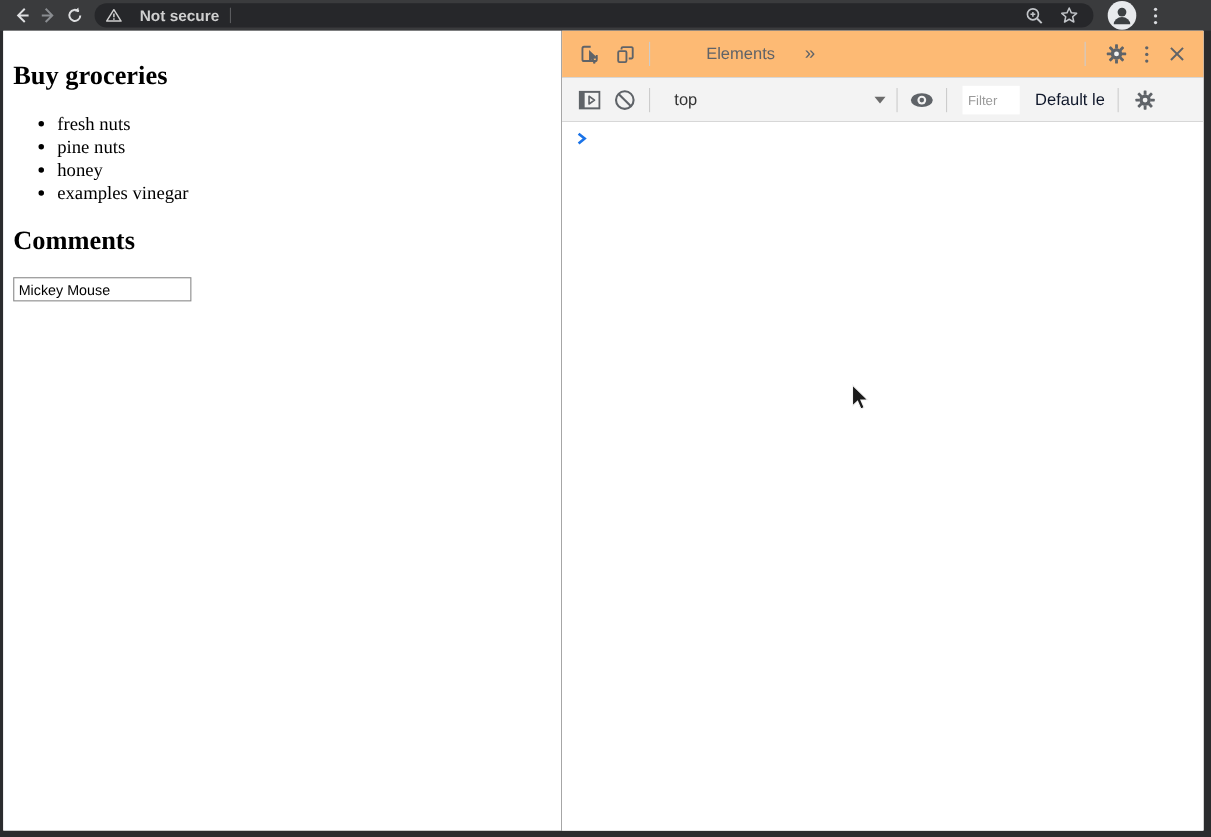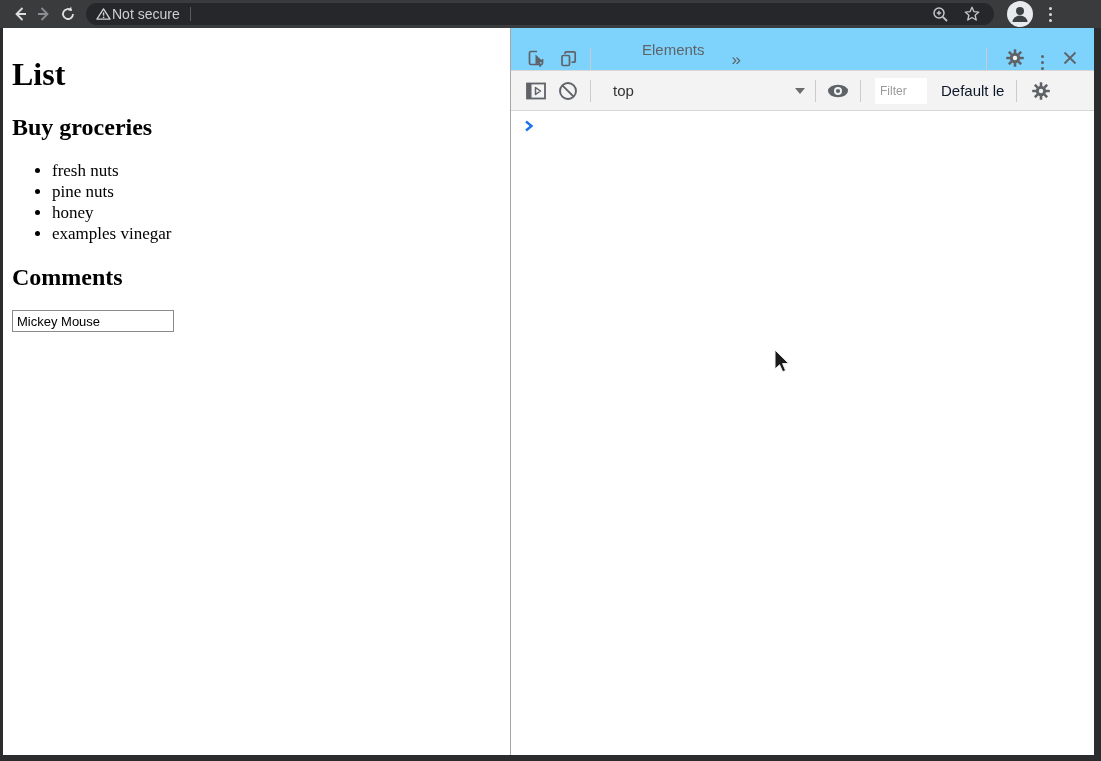--- a/index.html
+++ b/index.html
@@ -35,22 +35,22 @@
   .page ul { margin:16px 0; padding-left:40px; }
   .page li { font-size:17px; line-height:21px; }
   .comment-input { display:block; margin-top:18px; width:162px; height:22px;
     border:1px solid #8b8b8b; font:13px "Liberation Sans", sans-serif;
     padding:2px 4px; color:#000; background:#fff; }
 
   .v-divider { width:1px; background:#a6a6a6; flex:none; }
 
   
   .devtools { flex:1; display:flex; flex-direction:column; background:#fff; color:#333; }
-  .dt-tabbar { height:43px; flex:none; background:#7dd3fc; border-bottom:1px solid #d7d7d7;
-    display:flex; align-items:flex-end; padding:0 12px 0 13px; }
+  .dt-tabbar { height:43px; flex:none; background:#fdba74; border-bottom:1px solid #d7d7d7;
+    display:flex; align-items:center; padding:0 12px 0 13px; }
   .icon-btn { width:24px; height:24px; display:flex; align-items:center; justify-content:center; flex:none; }
   .tb-sep { width:1px; height:22px; background:#cccccc; margin:0 10px; flex:none; }
   .dt-tab { height:42px; display:flex; align-items:center; padding:0 17px;
     font-size:15px; color:#5f6368; flex:none; }
   .dt-tab.active { color:#333; box-shadow:inset 0 -3px 0 #1a73e8; }
   .dt-tab.first { margin-left:24px; }
   .more-tabs { font-size:17px; color:#5f6368; margin-left:10px; flex:none; }
   .dt-spacer { flex:1; }
   .dt-kebab { display:flex; flex-direction:column; gap:3px; margin:0 14px; }
   .dt-kebab i { width:3px; height:3px; border-radius:50%; background:#5f6368; display:block; }
@@ -94,21 +94,21 @@
         <path d="M12.2 1.8 L12.8 6 L8.8 5.2 Z" fill="#dedfe1"></path>
       </svg>
     </div>
 
     <div class="omnibox">
       <svg width="15" height="14" viewBox="0 0 16 14">
         <path d="M8 1.5 L15 12.5 H1 Z" stroke="#cfcfcf" stroke-width="1.4" fill="none" stroke-linejoin="round"></path>
         <rect x="7.3" y="5.2" width="1.5" height="3.6" fill="#cfcfcf"></rect>
         <rect x="7.3" y="9.8" width="1.5" height="1.5" fill="#cfcfcf"></rect>
       </svg>
-      <span style="margin-left:1px;">Not secure</span>
+      <span style="margin-left:16px;font-weight:bold;">Not secure</span>
       <span class="omni-sep"></span>
       <span class="omni-spacer"></span>
       <span class="icon-btn">
         <svg width="17" height="17" viewBox="0 0 17 17">
           <circle cx="7" cy="7" r="5" stroke="#c2c5c9" stroke-width="1.5" fill="none"></circle>
           <path d="M10.8 10.8 L15 15" stroke="#c2c5c9" stroke-width="1.8"></path>
           <path d="M7 4.8 V9.2 M4.8 7 H9.2" stroke="#c2c5c9" stroke-width="1.4"></path>
         </svg>
       </span>
       <span class="icon-btn" style="margin-left:8px;">
@@ -129,21 +129,20 @@
       <i></i>
         <i></i>
         <i></i>
     </div>
   </div>
 
   <div class="body-row">
     <div class="content">
 
       <div class="page">
-        <h1>List</h1>
         <h2>Buy groceries</h2>
         <ul>
           <li>fresh nuts</li>
           <li>pine nuts</li>
           <li>honey</li>
           <li>examples vinegar</li>
         </ul>
         <h2>Comments</h2>
         <input class="comment-input" type="text" value="Mickey Mouse" style="">
       </div>

